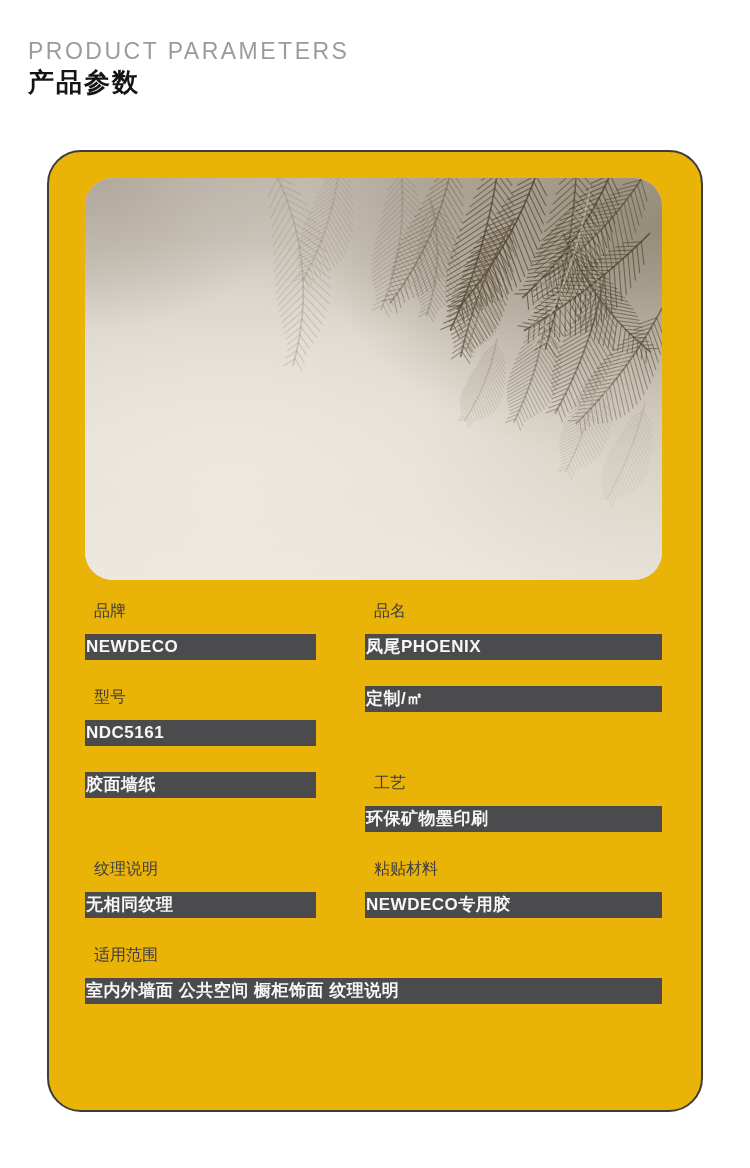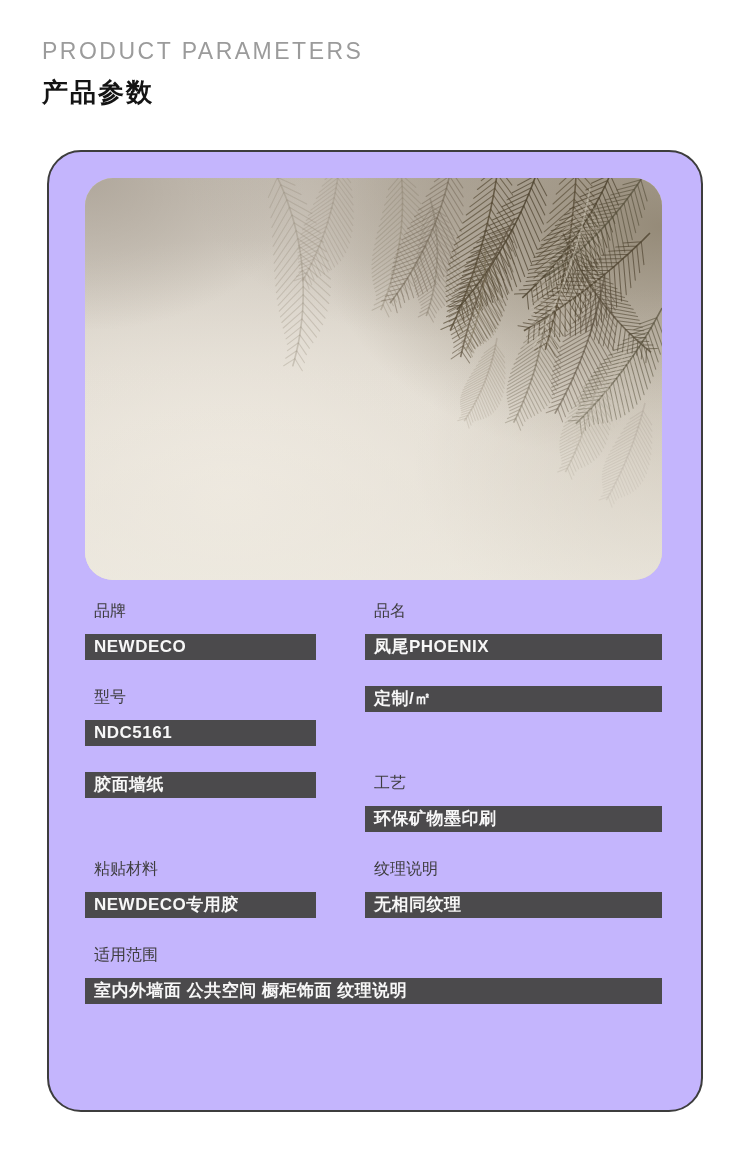--- a/index.html
+++ b/index.html
@@ -1,35 +1,35 @@
 <!DOCTYPE html>
 <html><head>
 <meta charset="utf-8">
 <style>
   html,body{margin:0;padding:0;background:#ffffff;}
   body{width:750px;height:1168px;position:relative;font-family:"Liberation Sans","DejaVu Sans",sans-serif;overflow:hidden;}
 
-  .header{position:absolute;left:42px;top:38px;}
+  .header{position:absolute;left:28px;top:38px;}
   .title-en{font-size:23px;letter-spacing:2.5px;color:#9b9b9b;font-weight:normal;}
-  .title-cn{margin-top:10px;font-size:26px;letter-spacing:2px;color:#141414;font-weight:bold;}
+  .title-cn{margin-top:0;font-size:26px;letter-spacing:2px;color:#141414;font-weight:bold;}
 
   .card{position:absolute;left:47px;top:150px;width:652px;height:958px;
-        border:2px solid #3d3d3d;border-radius:34px;background:#c4b5fd;}
+        border:2px solid #3d3d3d;border-radius:34px;background:#eab308;}
 
   .hero{position:absolute;left:36px;top:26px;width:577px;height:402px;
         border-radius:28px;overflow:hidden;background:#d8d2c8;}
   .hero svg{display:block;width:577px;height:402px;}
 
   .params{position:absolute;left:36px;top:448px;width:577px;
           display:grid;grid-template-columns:231px 297px;column-gap:49px;row-gap:26px;}
   .field{display:block;}
   .field.full{grid-column:1 / -1;}
   .param-label{font-size:16px;line-height:22px;color:#3e3d3f;padding-left:9px;margin-bottom:12px;}
   .param-bar{height:26px;line-height:26px;background:#4b4a4c;color:#f7f7f7;
-             font-size:17px;font-weight:bold;padding-left:9px;letter-spacing:0.5px;
+             font-size:17px;font-weight:bold;padding-left:1px;letter-spacing:0.5px;
              white-space:nowrap;overflow:hidden;}
 </style>
 </head>
 <body>
 
 <div class="header">
   <div class="title-en">PRODUCT PARAMETERS</div>
   <div class="title-cn">产品参数</div>
 </div>
 
@@ -146,26 +146,26 @@
 
     <div class="field">
       <div class="param-bar">胶面墙纸</div>
     </div>
     <div class="field">
       <div class="param-label">工艺</div>
       <div class="param-bar">环保矿物墨印刷</div>
     </div>
 
     <div class="field">
+      <div class="param-label">纹理说明</div>
+      <div class="param-bar">无相同纹理</div>
+    </div>
+    <div class="field">
       <div class="param-label">粘贴材料</div>
       <div class="param-bar">NEWDECO专用胶</div>
-    </div>
-    <div class="field">
-      <div class="param-label">纹理说明</div>
-      <div class="param-bar">无相同纹理</div>
     </div>
 
     <div class="field full">
       <div class="param-label">适用范围</div>
       <div class="param-bar">室内外墙面 公共空间 橱柜饰面 纹理说明</div>
     </div>
 
 
   </div>
 </div>

